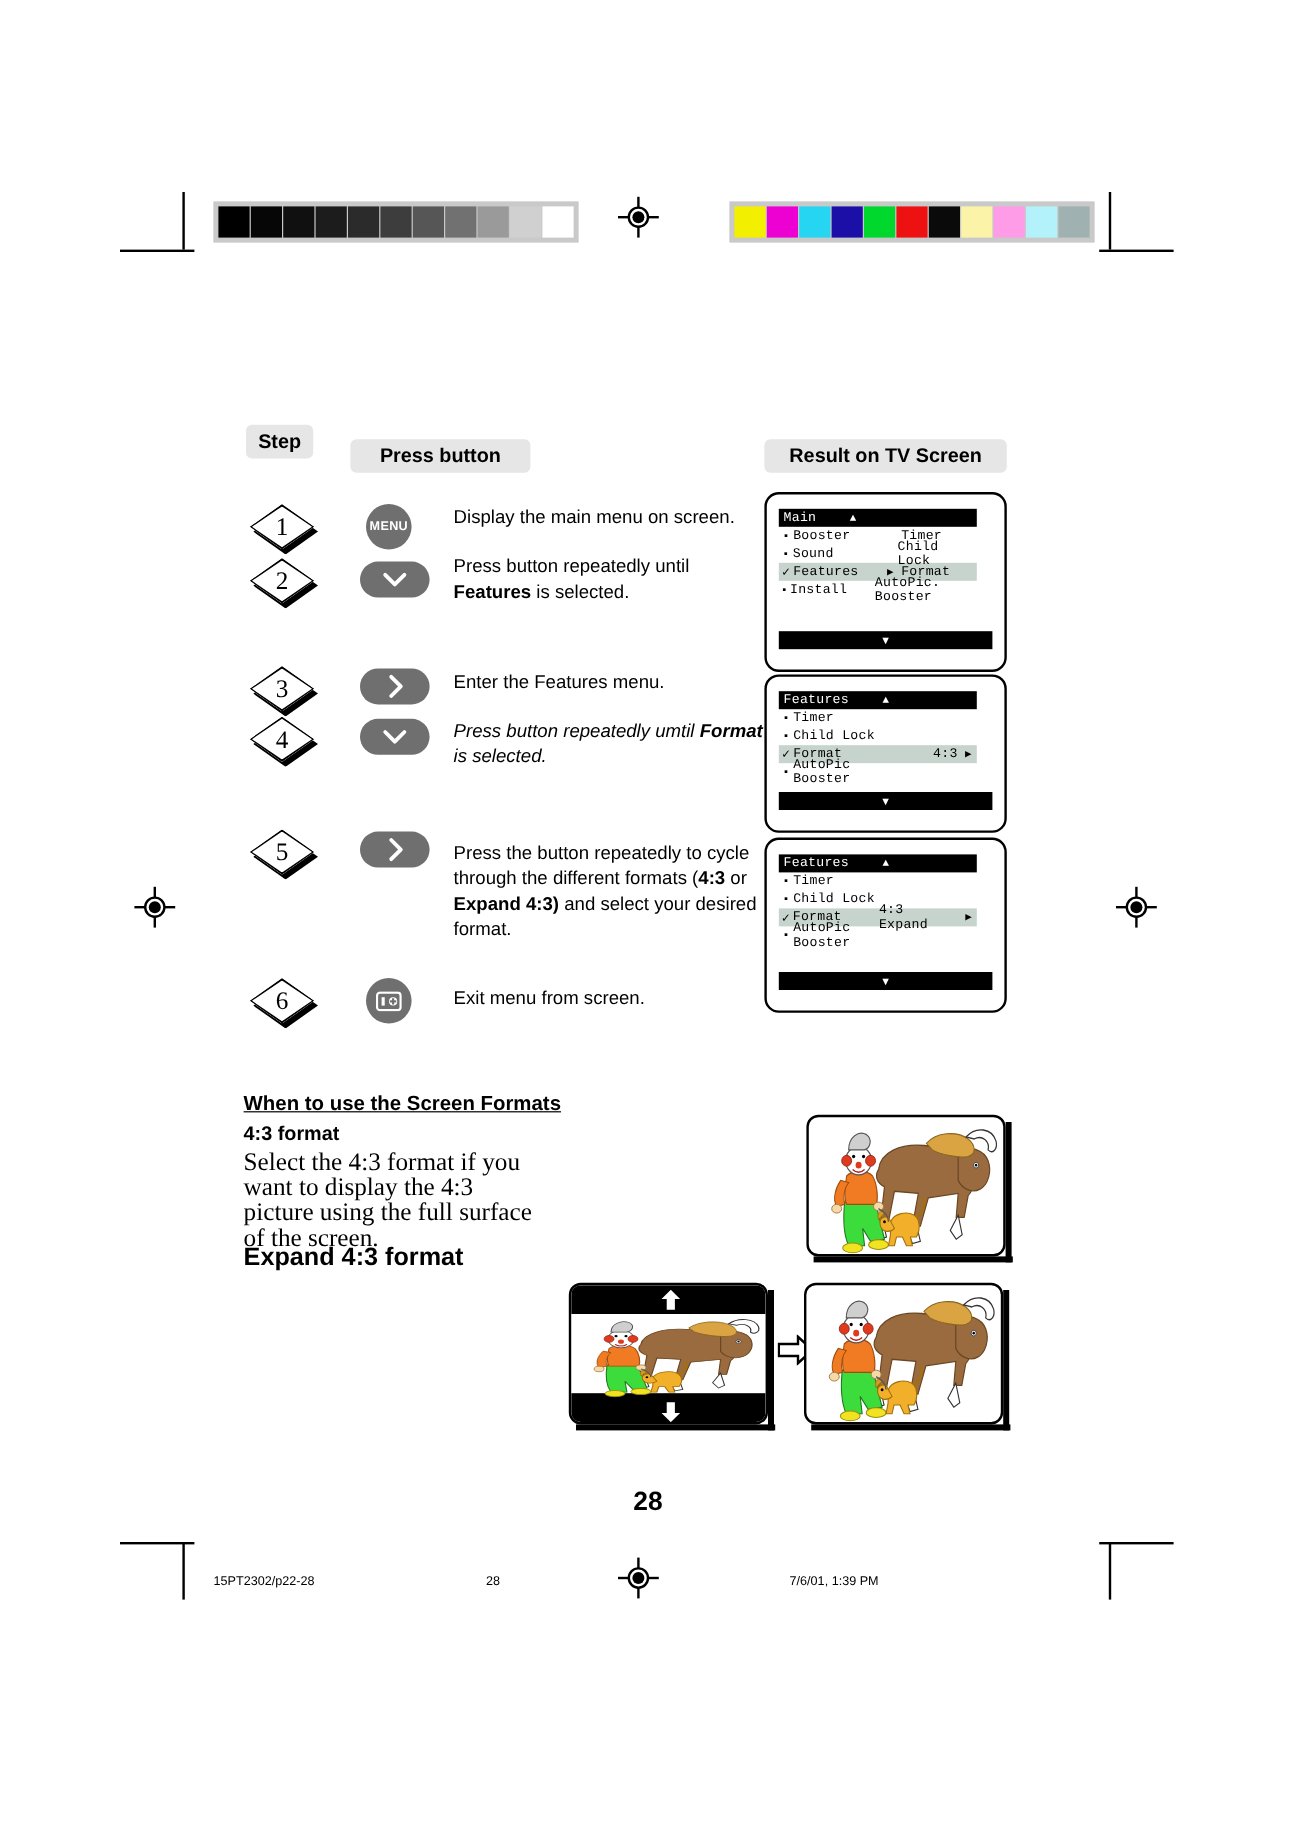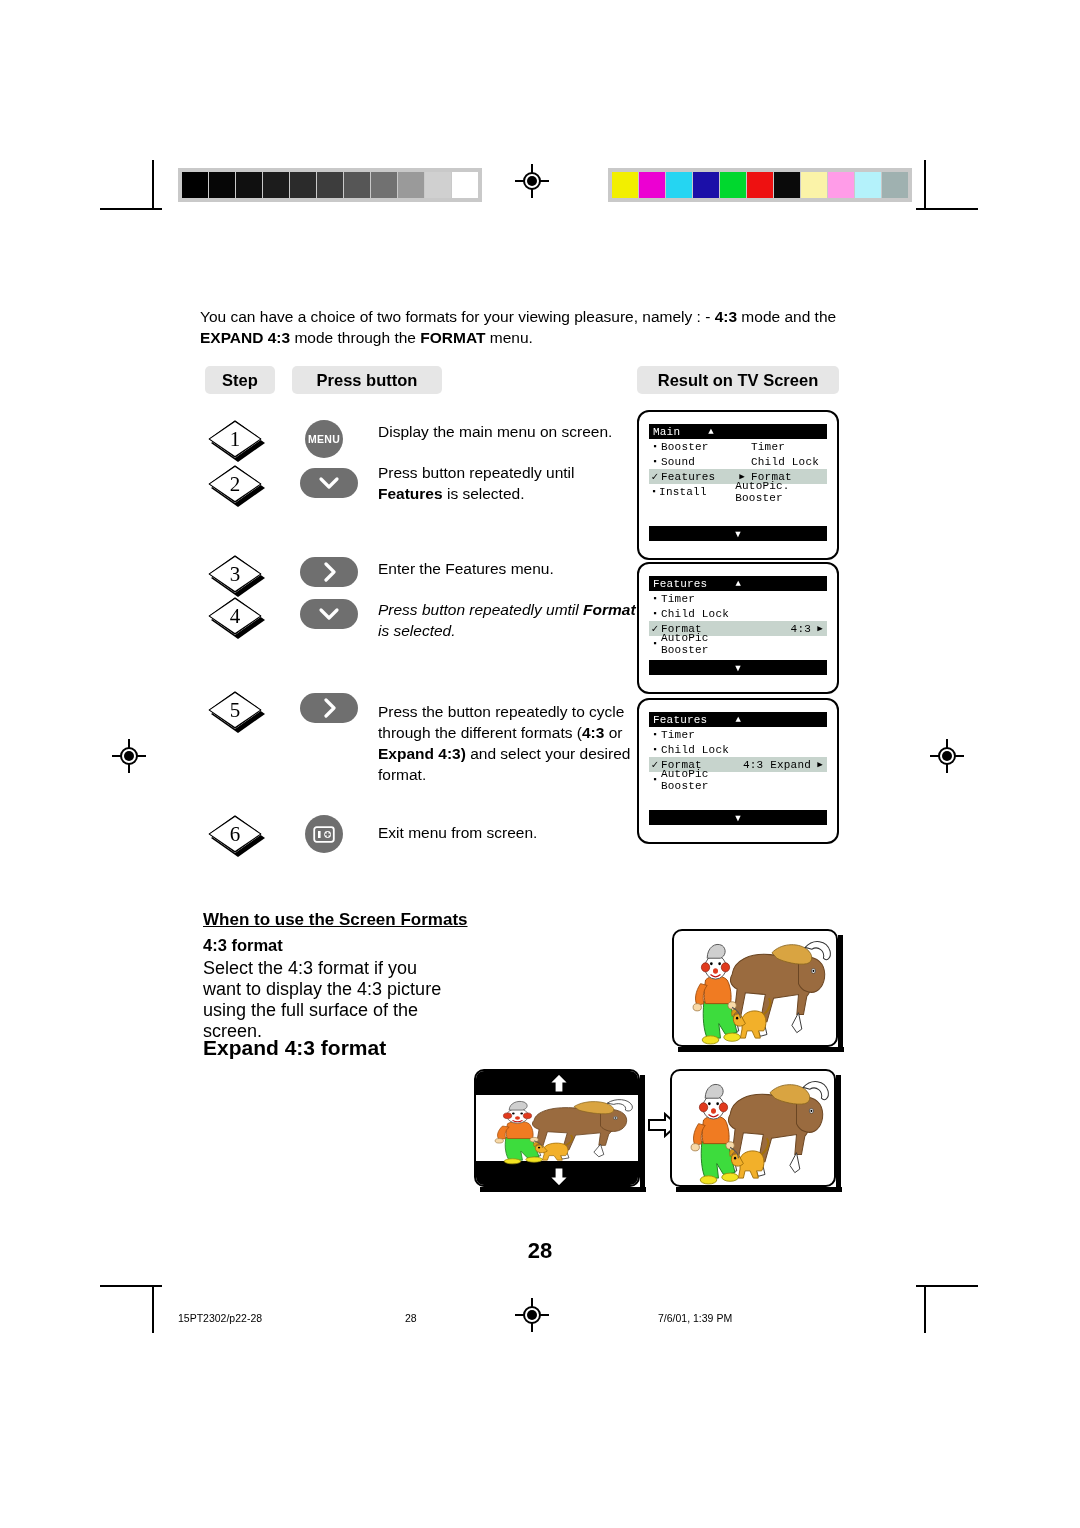--- a/index.html
+++ b/index.html
@@ -60,39 +60,39 @@
     display:flex;align-items:center;justify-content:center;}
   .btn-pill svg{display:block;}
 
   .step-text{position:absolute;font-size:15.5px;line-height:21px;width:265px;}
   .step-text b{font-weight:bold;}
 
   
   .tv{
     position:absolute;background:#fff;border:2.5px solid #000;border-radius:12px;box-sizing:border-box;
   }
-  .osd{position:absolute;left:10px;right:10px;}
+  .osd{position:absolute;left:10px;right:23px;}
   .osd-title{background:#000;color:#fff;font-family:"Liberation Mono",monospace;font-size:11px;
     height:15px;display:flex;align-items:center;padding:0 4px;letter-spacing:.2px;}
   .osd-title .up{margin-left:28px;font-size:9px;}
   .osd-row{display:flex;align-items:center;font-family:"Liberation Mono",monospace;font-size:11px;
     height:15px;letter-spacing:.2px;}
   .osd-row .bul{width:12px;text-align:center;font-size:9px;}
   .osd-row .chk{width:12px;text-align:center;font-size:11px;font-weight:bold;}
   .osd-row.sel{background:#c7d4cd;}
   .osd-row .lbl{width:74px;}
   .osd-row .arr{font-size:9px;width:14px;text-align:center;}
   .osd-row .val{margin-left:auto;padding-right:2px;}
   .osd-row .col2{margin-left:2px;}
   .osd-foot{background:#000;color:#fff;height:15px;display:flex;align-items:center;justify-content:center;font-size:9px;}
 
   
   .h-under{position:absolute;font-weight:bold;font-size:17px;text-decoration:underline;}
   .h-sub{position:absolute;font-weight:bold;font-size:16.5px;}
-  .para{position:absolute;font-size:18px;line-height:21px;}
+  .para{position:absolute;font-size:21px;line-height:21px;font-family:Liberation Serif, serif;}
 
   
   .pic{position:absolute;border:2px solid #000;border-radius:10px;background:#fff;box-sizing:border-box;overflow:hidden;}
   .lbbar{position:absolute;left:0;right:0;background:#000;}
 
   .pagenum{position:absolute;left:0;right:0;text-align:center;font-weight:bold;font-size:22px;}
   .footer{position:absolute;font-size:10.5px;font-family:"Liberation Sans",sans-serif;}
 </style>
 </head>
 <body>
@@ -154,26 +154,22 @@
       <i style="background: rgb(0, 216, 46);"></i>
       <i style="background: rgb(238, 17, 17);"></i>
       <i style="background: rgb(10, 10, 10);"></i>
       <i style="background: rgb(251, 243, 168);"></i>
       <i style="background: rgb(255, 156, 232);"></i>
       <i style="background: rgb(180, 242, 251);"></i>
       <i style="background: rgb(159, 177, 176);"></i>
     </div>
 
 
-  <div class="intro">
-    <span>You can have a choice of two formats for your viewing pleasure, namely : - </span><b>4:3</b><span> mode and the</span>
-    <b>EXPAND 4:3</b><span> mode through the </span><b>FORMAT</b><span> menu.</span>
-  </div>
-
-  <div class="hdr" style="left:205px;top:366px;width:70px;">Step</div>
+
+  <div class="hdr" style="left:205px;top:354px;width:56px;">Step</div>
   <div class="hdr" style="left:292px;top:366px;width:150px;">Press button</div>
   <div class="hdr" style="left:637px;top:366px;width:202px;">Result on TV Screen</div>
 
   <div id="stepsLayer">
       <div class="diamond" style="left: 208px; top: 420px;">
         <div class="sh"></div>
         <div class="bd"></div>
         <div class="in">
           <span>1</span>
         </div>

